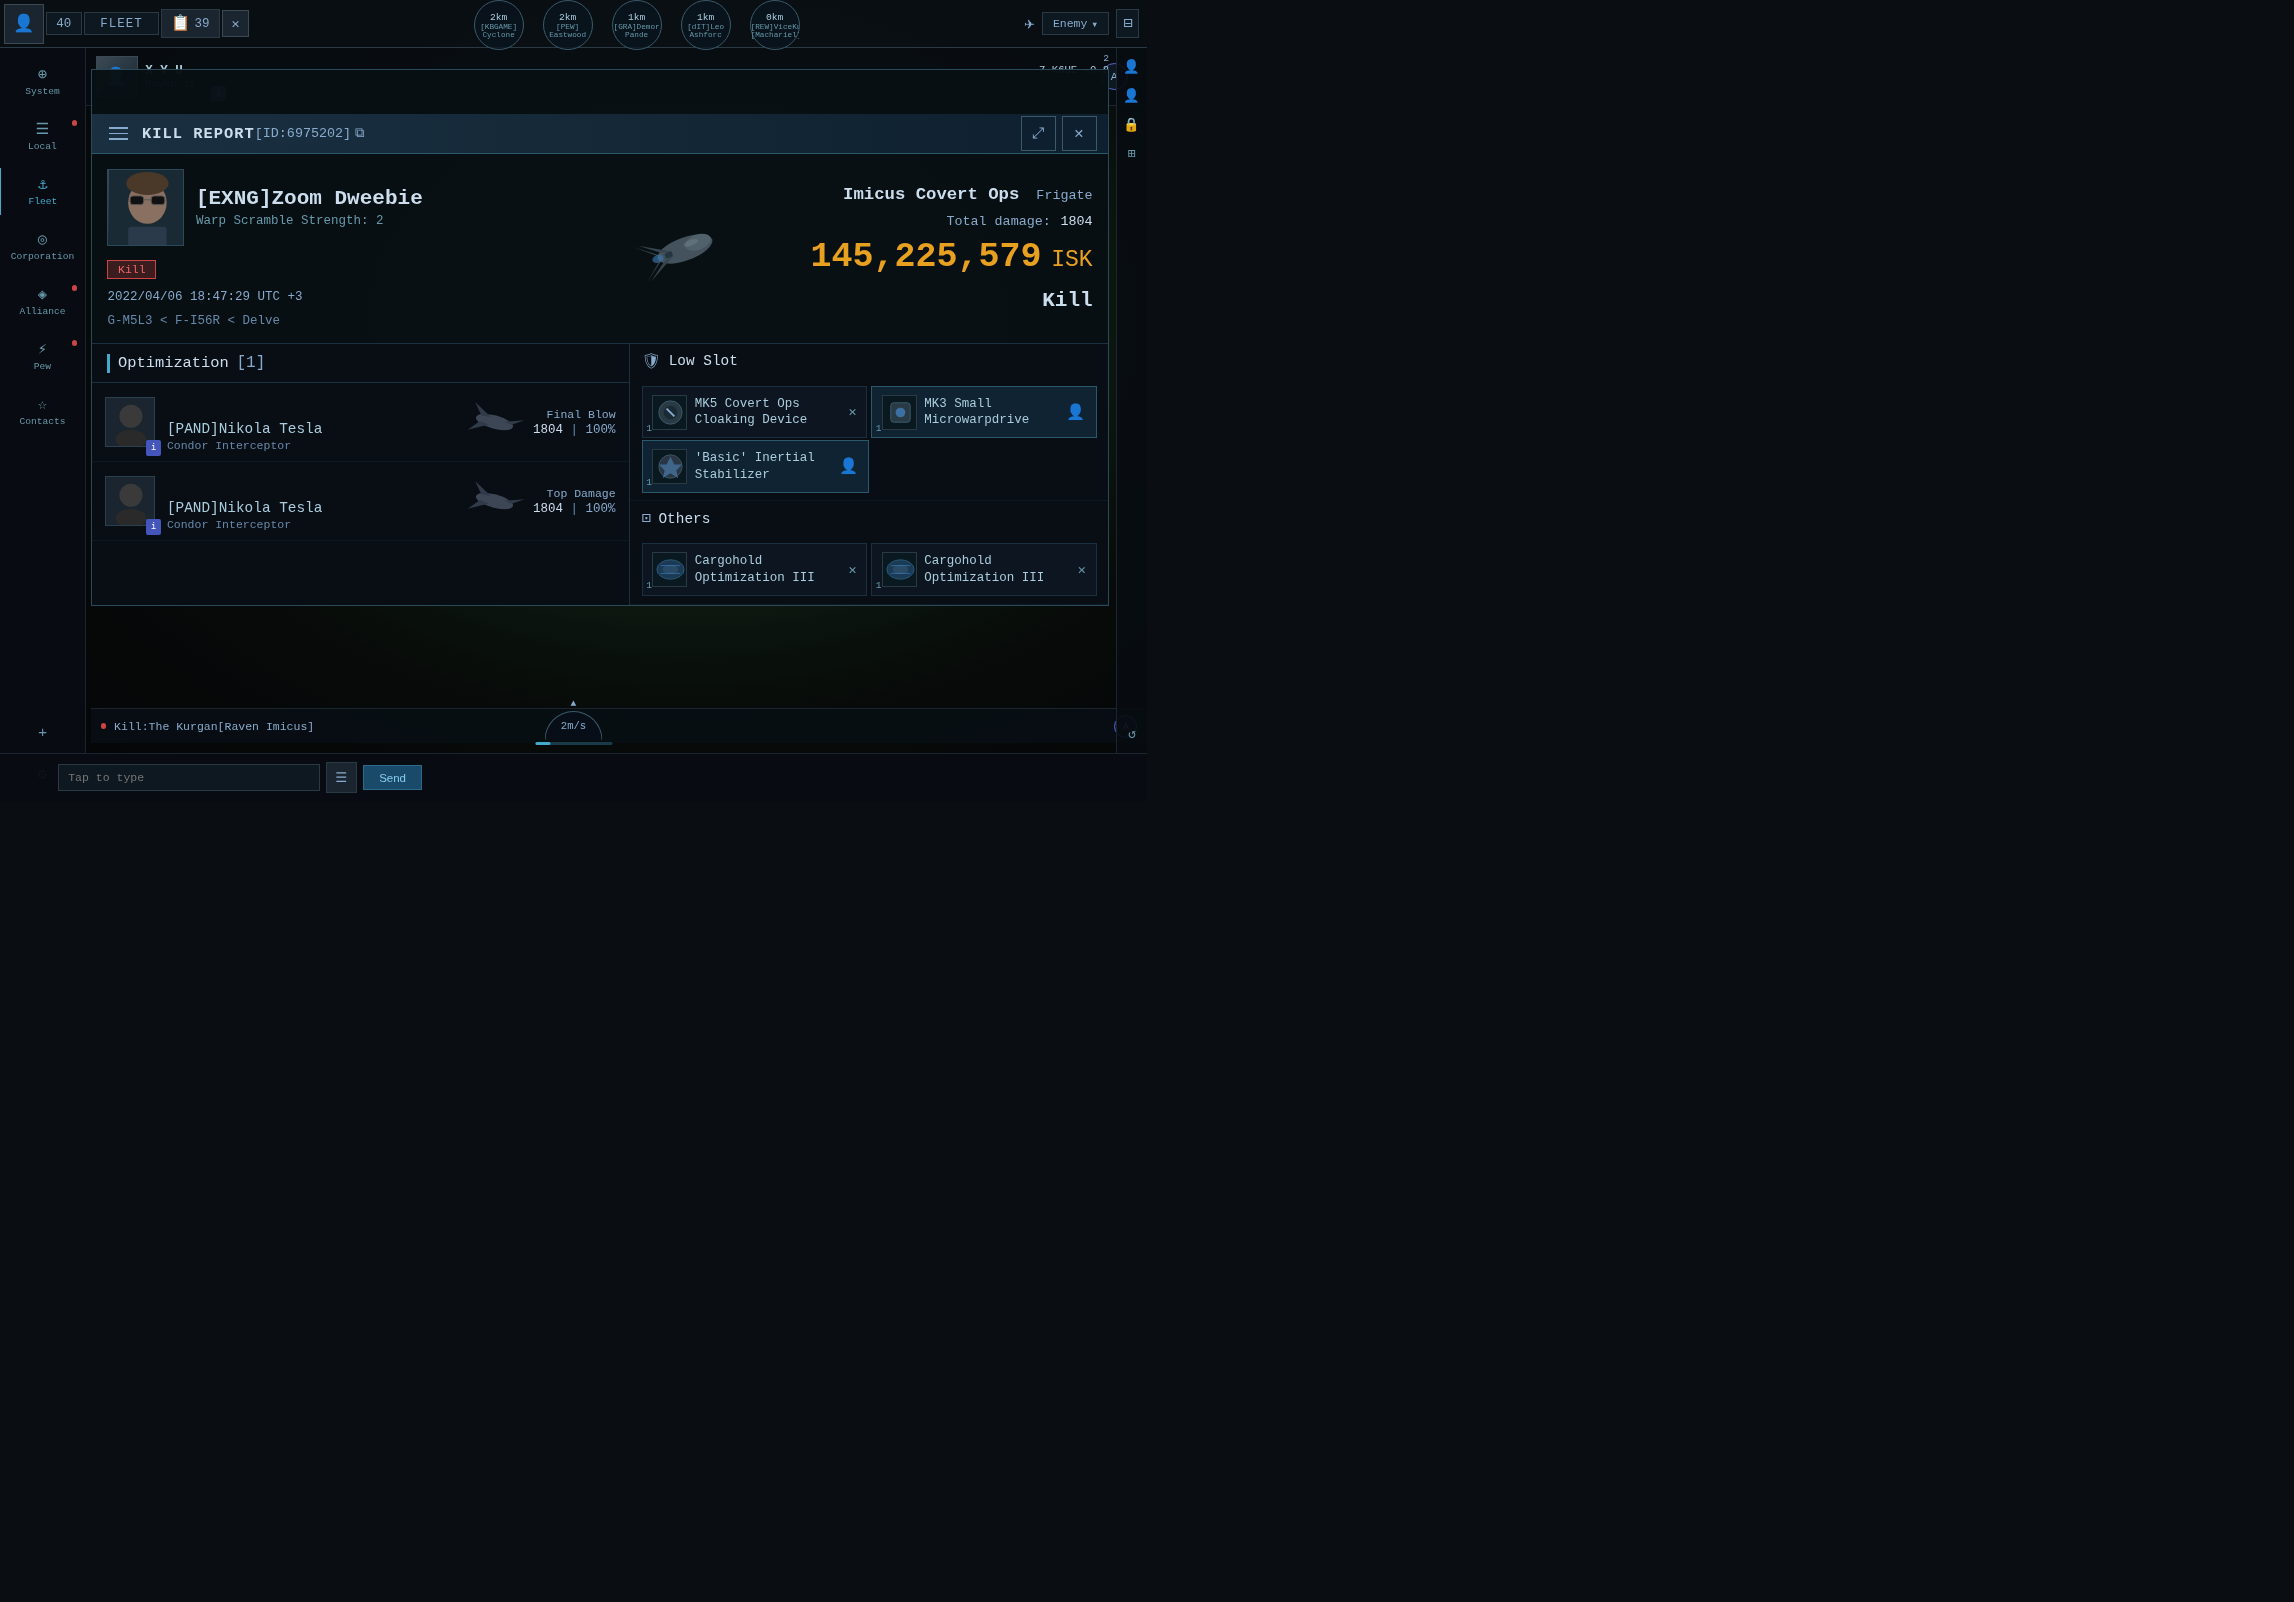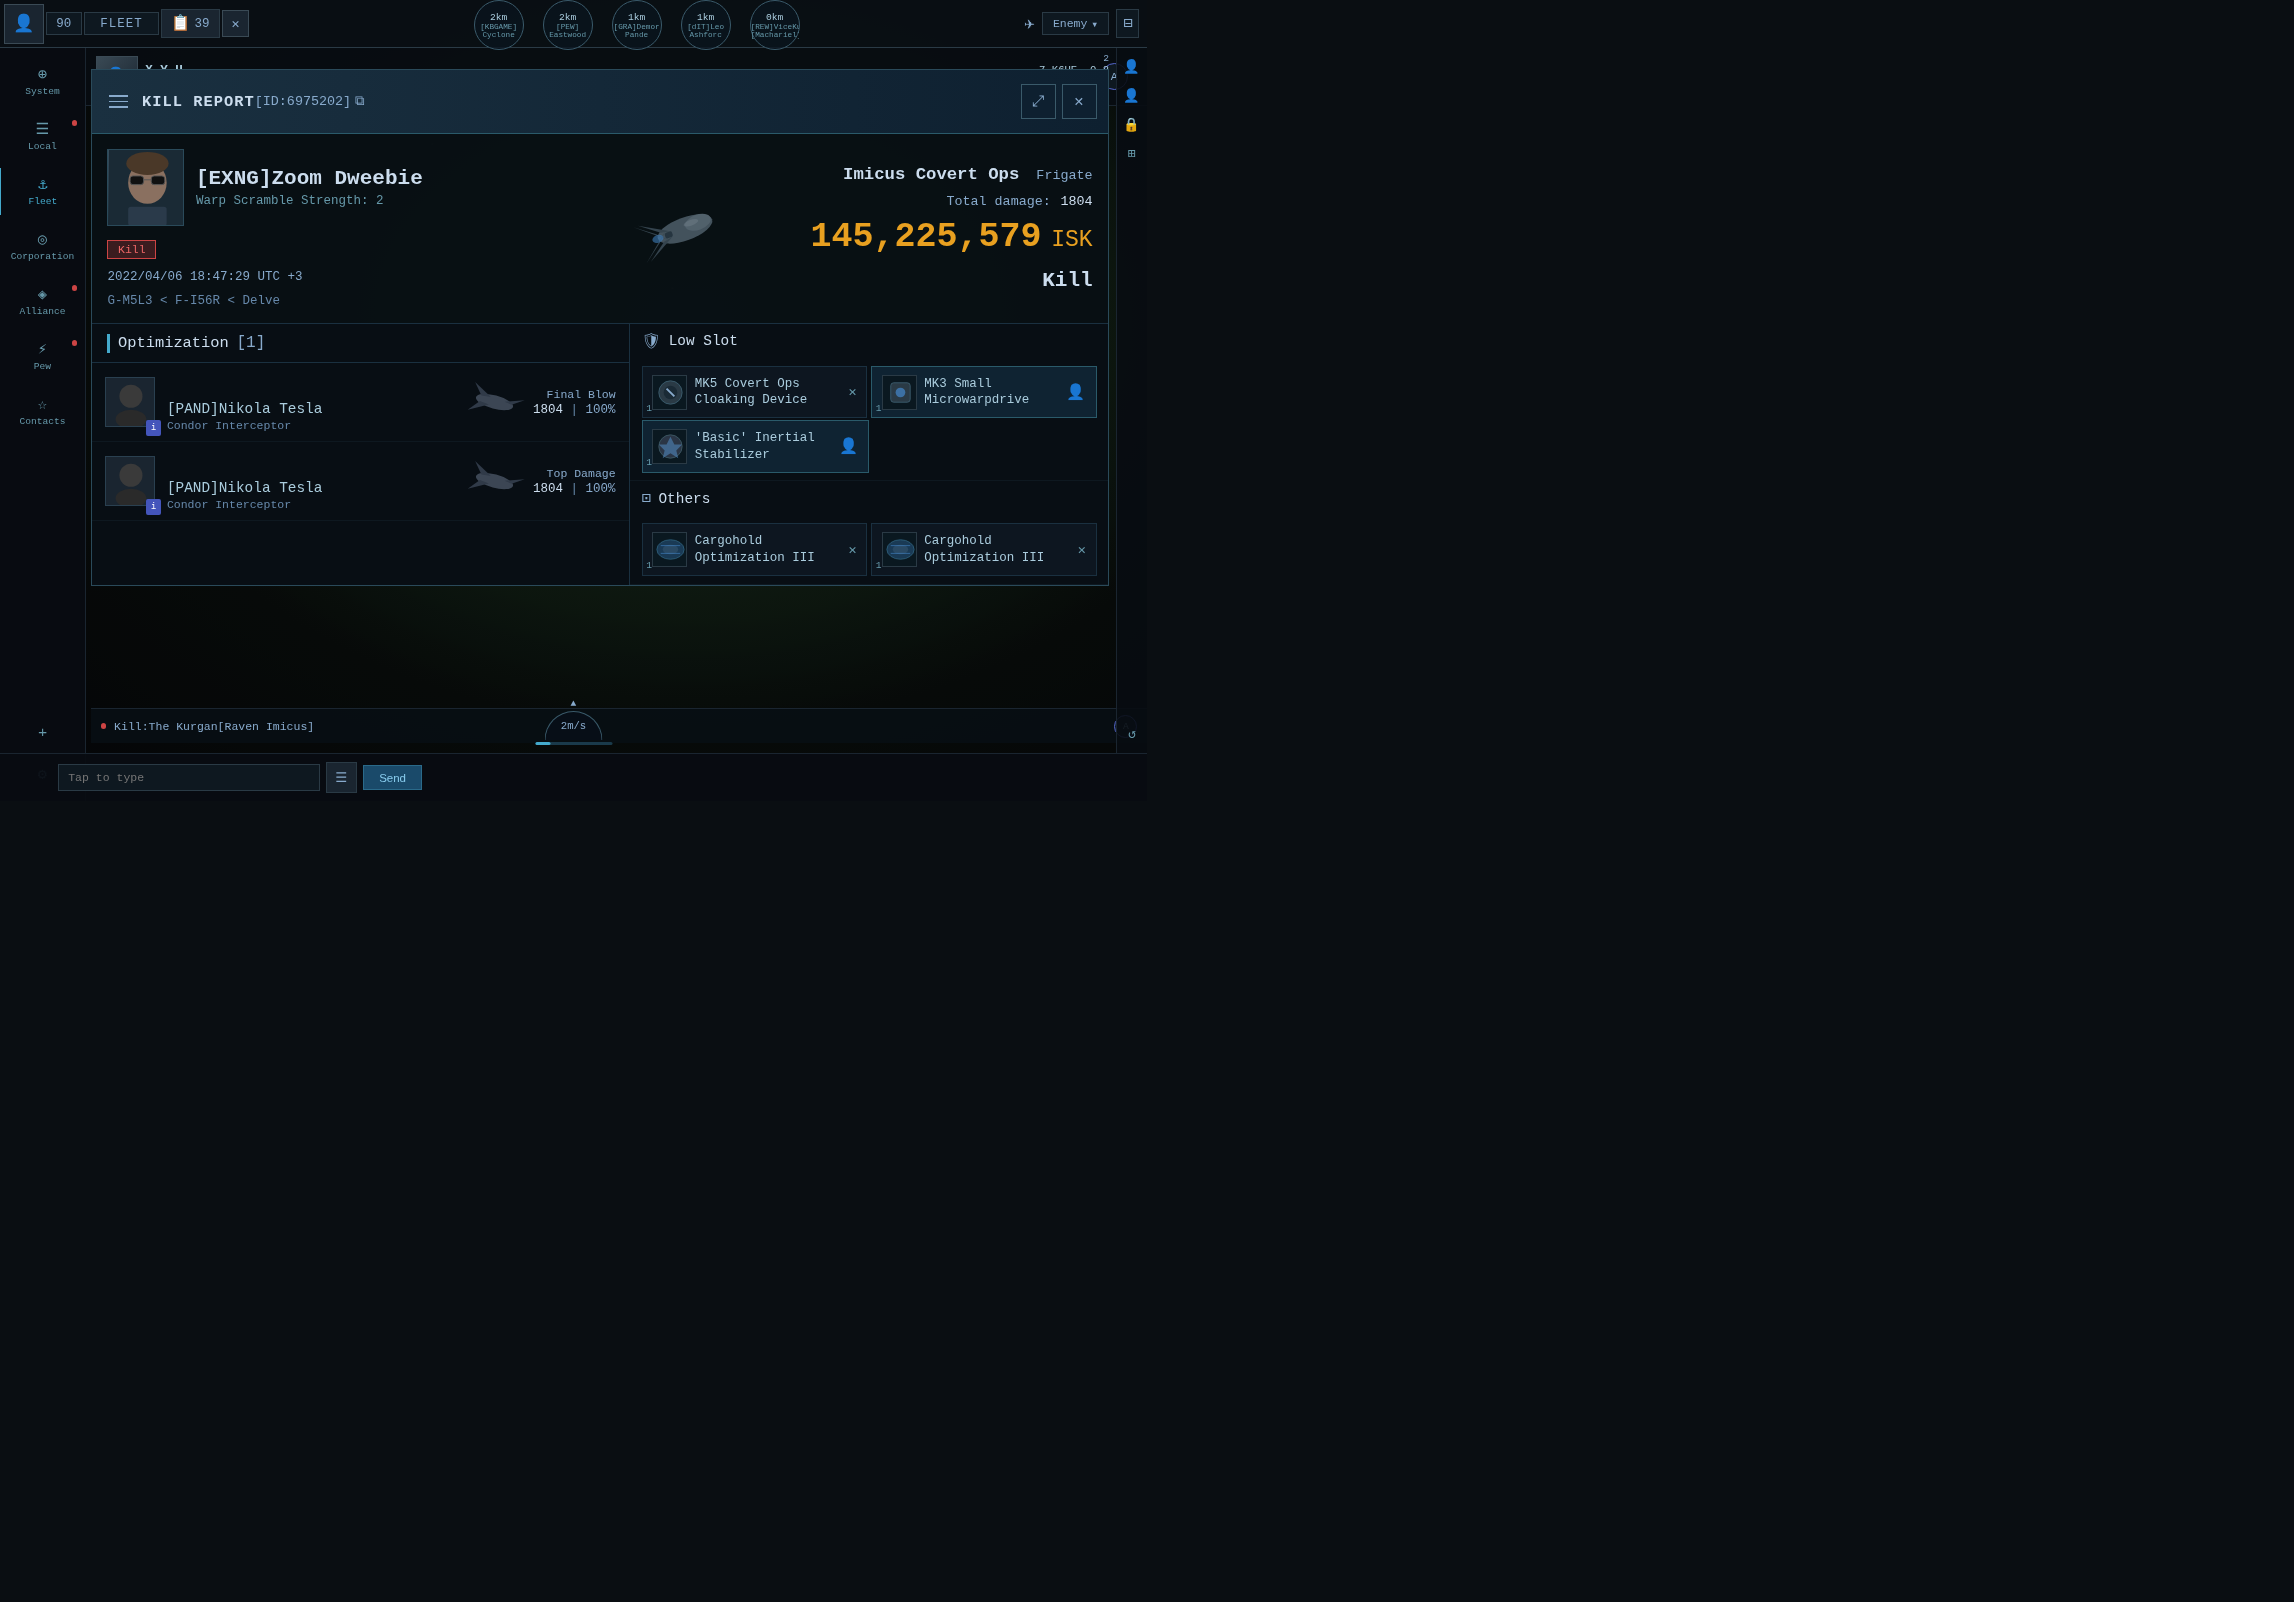--- a/index.html
+++ b/index.html
@@ -236,25 +236,26 @@
       position: absolute;
       top: 69px; left: 91px;
       width: 1018px;
       background: rgba(8,15,20,0.97);
       border: 1px solid #2a4a5a;
       z-index: 100;
     }
 
     .panel-header {
       background: linear-gradient(90deg, #1a3040 0%, #0e2030 100%);
-      height: 64px;
+      height: 40px;
       display: flex;
       align-items: center;
       padding: 0 11.5px;
       border-bottom: 1.9px solid #2a5a6a;
+      margin-top: 44px;
     }
 
     .panel-header-menu {
       width: 29px; height: 29px;
       display: flex; flex-direction: column; align-items: center; justify-content: center;
       gap: 3.8px;
       cursor: pointer;
     }
 
     .menu-line {
@@ -756,21 +757,21 @@
     <circle cx="1100" cy="400" r="1" fill="white" opacity="0.5"></circle>
     <circle cx="800" cy="500" r="1" fill="white" opacity="0.4"></circle>
     <circle cx="200" cy="600" r="1" fill="white" opacity="0.3"></circle>
   </svg>
 </div>
 
 <div class="top-bar">
   <div class="top-bar-left">
     <div class="player-icon-box">👤</div>
     <div class="player-count-box">
-      <span>90</span>
+      <span>40</span>
     </div>
     <div class="fleet-tab">
       <span>FLEET</span>
     </div>
     <div class="fleet-count-box">
       <span style="font-size:15.4px;color:#88aacc">📋</span>
       <span>39</span>
     </div>
     <div class="close-btn-sm">✕</div>
   </div>

